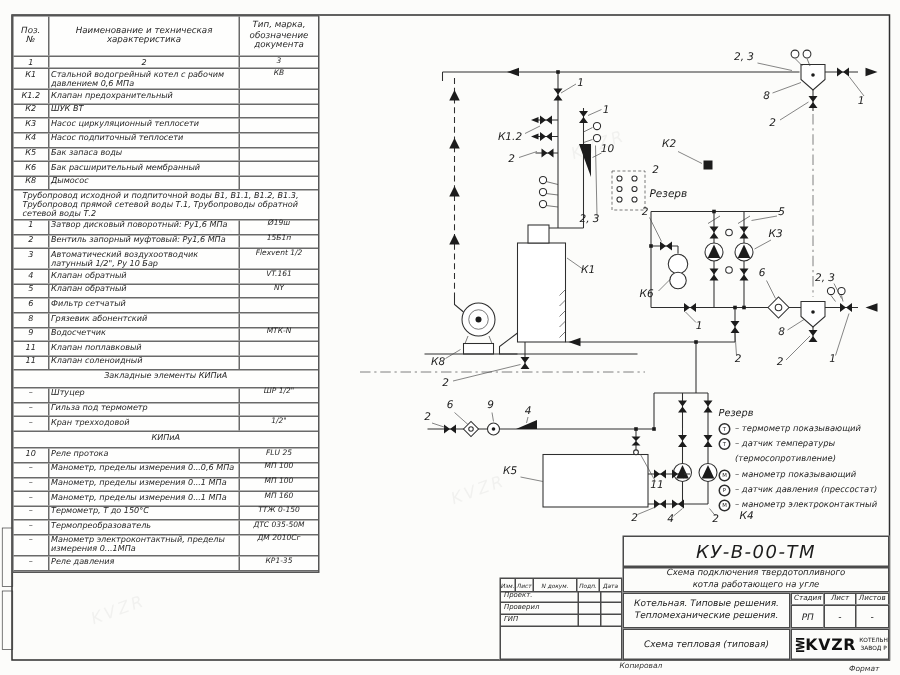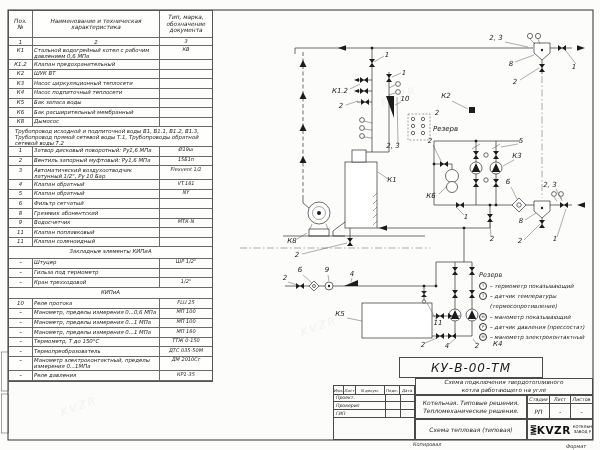--- a/index.html
+++ b/index.html
@@ -484,21 +484,21 @@
           <span class="lg-txt">– датчик давления (прессостат)</span>
         </div>
         <div class="legend-row">
           <span class="lg-sym">М</span>
           <span class="lg-txt">– манометр электроконтактный</span>
         </div>
       </div>
   </div>
 
   <div class="tb">
-    <div class="cell code" style="left:66px;top:0;width:144px;height:21px">КУ-В-00-ТМ</div>
+    <div class="cell code" style="left:82px;top:0;width:178px;height:21px">КУ-В-00-ТМ</div>
     <div class="cell ttl" style="left:82px;top:21px;width:178px;height:17px">
       <span>Схема подключения твердотопливного</span>
       <span>котла работающего на угле</span>
     </div>
     <div class="cell org" style="left:82px;top:38px;width:112px;height:24px">
       <span>Котельная. Типовые решения.</span>
       <span>Тепломеханические решения.</span>
     </div>
     <div class="cell sl" style="left:194px;top:38px;width:23px;height:9px">Стадия</div>
     <div class="cell sl" style="left:216px;top:38px;width:22px;height:9px">Лист</div>

